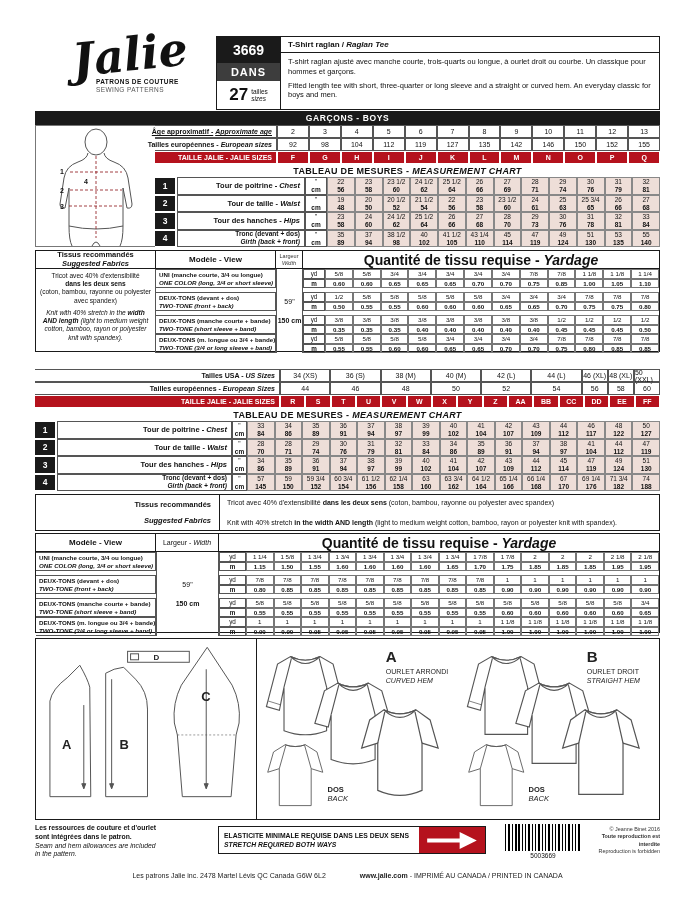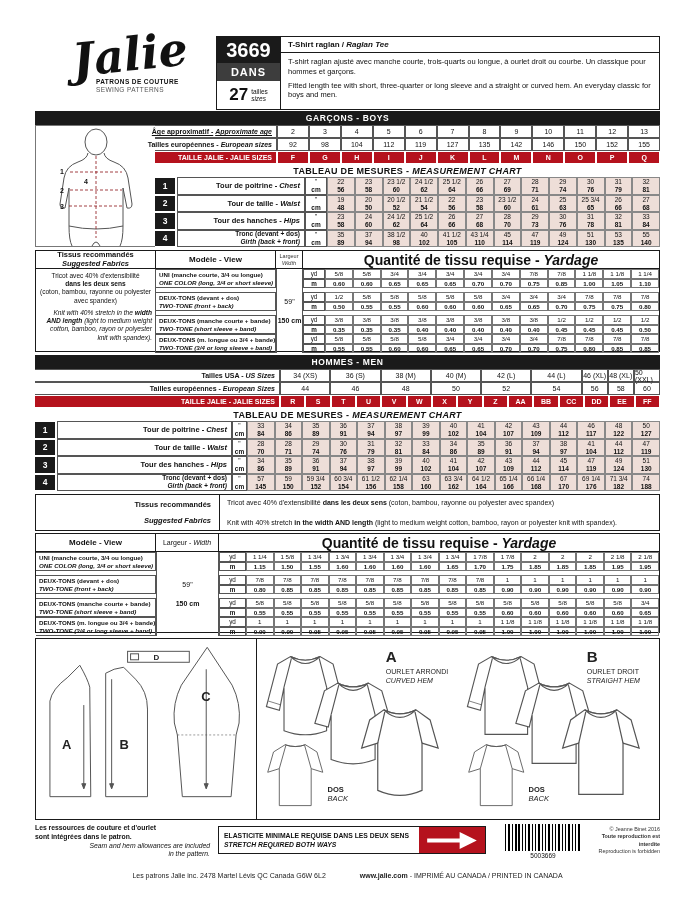--- a/index.html
+++ b/index.html
@@ -8,21 +8,21 @@
   .page{width:693px;height:913px;background:#fff;position:relative;margin:0 auto;overflow:hidden;box-shadow:0 0 4px rgba(0,0,0,.4);}
 
   
   .hdr{position:absolute;left:58px;top:30px;width:602px;height:82px;display:flex;}
   .logo{width:158px;position:relative;}
   .logo-script{font-family:"DejaVu Serif",serif;font-style:italic;font-weight:bold;font-size:46px;transform:rotate(-6deg);margin-left:14px;line-height:1;}
   .logo-sub{font-size:6.5px;letter-spacing:.4px;margin-left:38px;margin-top:2px;line-height:1.25;}
   .logo-sub .en{color:#555;}
   .hdr-box{flex:1;border:1.5px solid #1a1a1a;display:flex;margin-top:6px;height:74px;}
   .hdr-num-col{width:64px;border-right:1.5px solid #1a1a1a;display:flex;flex-direction:column;}
-  .hdr-num{height:26px;background:#1a1a1a;color:#fff;font-weight:bold;font-size:20px;display:flex;align-items:center;justify-content:center;}
+  .hdr-num{height:26px;background:#1a1a1a;color:#fff;font-weight:bold;font-size:14px;display:flex;align-items:center;justify-content:center;}
   .hdr-name{height:18px;background:#3d3d3d;color:#fff;font-weight:bold;font-size:11px;letter-spacing:1px;display:flex;align-items:center;justify-content:center;}
   .hdr-sizes{flex:1;display:flex;align-items:center;justify-content:center;gap:3px;}
   .hdr-sizes-count{font-size:17px;font-weight:bold;}
   .hdr-sizes-lbl{font-size:6.5px;line-height:1.15;}
   .hdr-desc-col{flex:1;display:flex;flex-direction:column;font-size:7.5px;}
   .hdr-title{border-bottom:1px solid #1a1a1a;padding:3px 7px;font-size:8px;font-weight:bold;}
   .hdr-desc-fr{padding:4px 7px 1px 7px;line-height:1.3;}
   .hdr-desc-en{padding:3px 7px;line-height:1.3;}
 
   
@@ -69,21 +69,21 @@
   .men-sizes .size-lbl{width:245px;}
   .men-chart-title{position:absolute;left:35px;top:408px;width:625px;}
   .men-mrows{position:absolute;left:35px;top:421px;width:625px;}
   .men-mrows .mlbl{width:175px;}
   .men-mrows .munit{width:15px;}
 
   .fabrics{position:absolute;left:35px;top:494px;width:625px;height:37px;border:1px solid #1a1a1a;display:flex;}
   .fab-lbl{width:183px;padding:5px 8px;display:flex;flex-direction:column;justify-content:space-between;text-align:right;font-size:7.5px;}
   .fab-txt{flex:1;border-left:1px solid #1a1a1a;padding:4px 7px;display:flex;flex-direction:column;justify-content:space-between;font-size:7px;}
   .b{font-weight:bold;}
-  .i{font-style:italic;text-align:right;}
+  .i{font-style:italic;}
   .bi{font-weight:bold;font-style:italic;}
 
   
   .ytable{position:absolute;left:35px;width:625px;border:1px solid #1a1a1a;background:#fff;}
   #boys-ytable{top:250px;height:102px;}
   #men-ytable{top:533px;height:100px;}
   .yhead{display:flex;height:18px;border-bottom:1px solid #1a1a1a;font-size:7.5px;}
   .yhead>div{display:flex;align-items:center;justify-content:center;border-right:1px solid #1a1a1a;}
   .yhead>div:last-child{border-right:none;}
   .yh-fab{width:120px;flex-direction:column;line-height:1.1;}
@@ -700,23 +700,20 @@
                 <div class="y-cell yb">0.80</div>
                 <div class="y-cell yb">0.85</div>
                 <div class="y-cell yb">0.85</div>
               </div>
             </div>
         </div>
       </div>
     </div>
   </div>
 
-  <div class="bar" id="men-bar">
-    <span>HOMMES - MEN</span>
-  </div>
 
   <div class="men-sizes">
     <div class="size-row">
       <div class="size-lbl">
         <span class="b">Tailles USA -</span>&nbsp;
         <span class="bi">US Sizes</span>
       </div>
       <div class="size-cells">
           <div class="span-cell" style="flex-grow: 2;">34 (XS)</div>
           <div class="span-cell" style="flex-grow: 2;">36 (S)</div>

